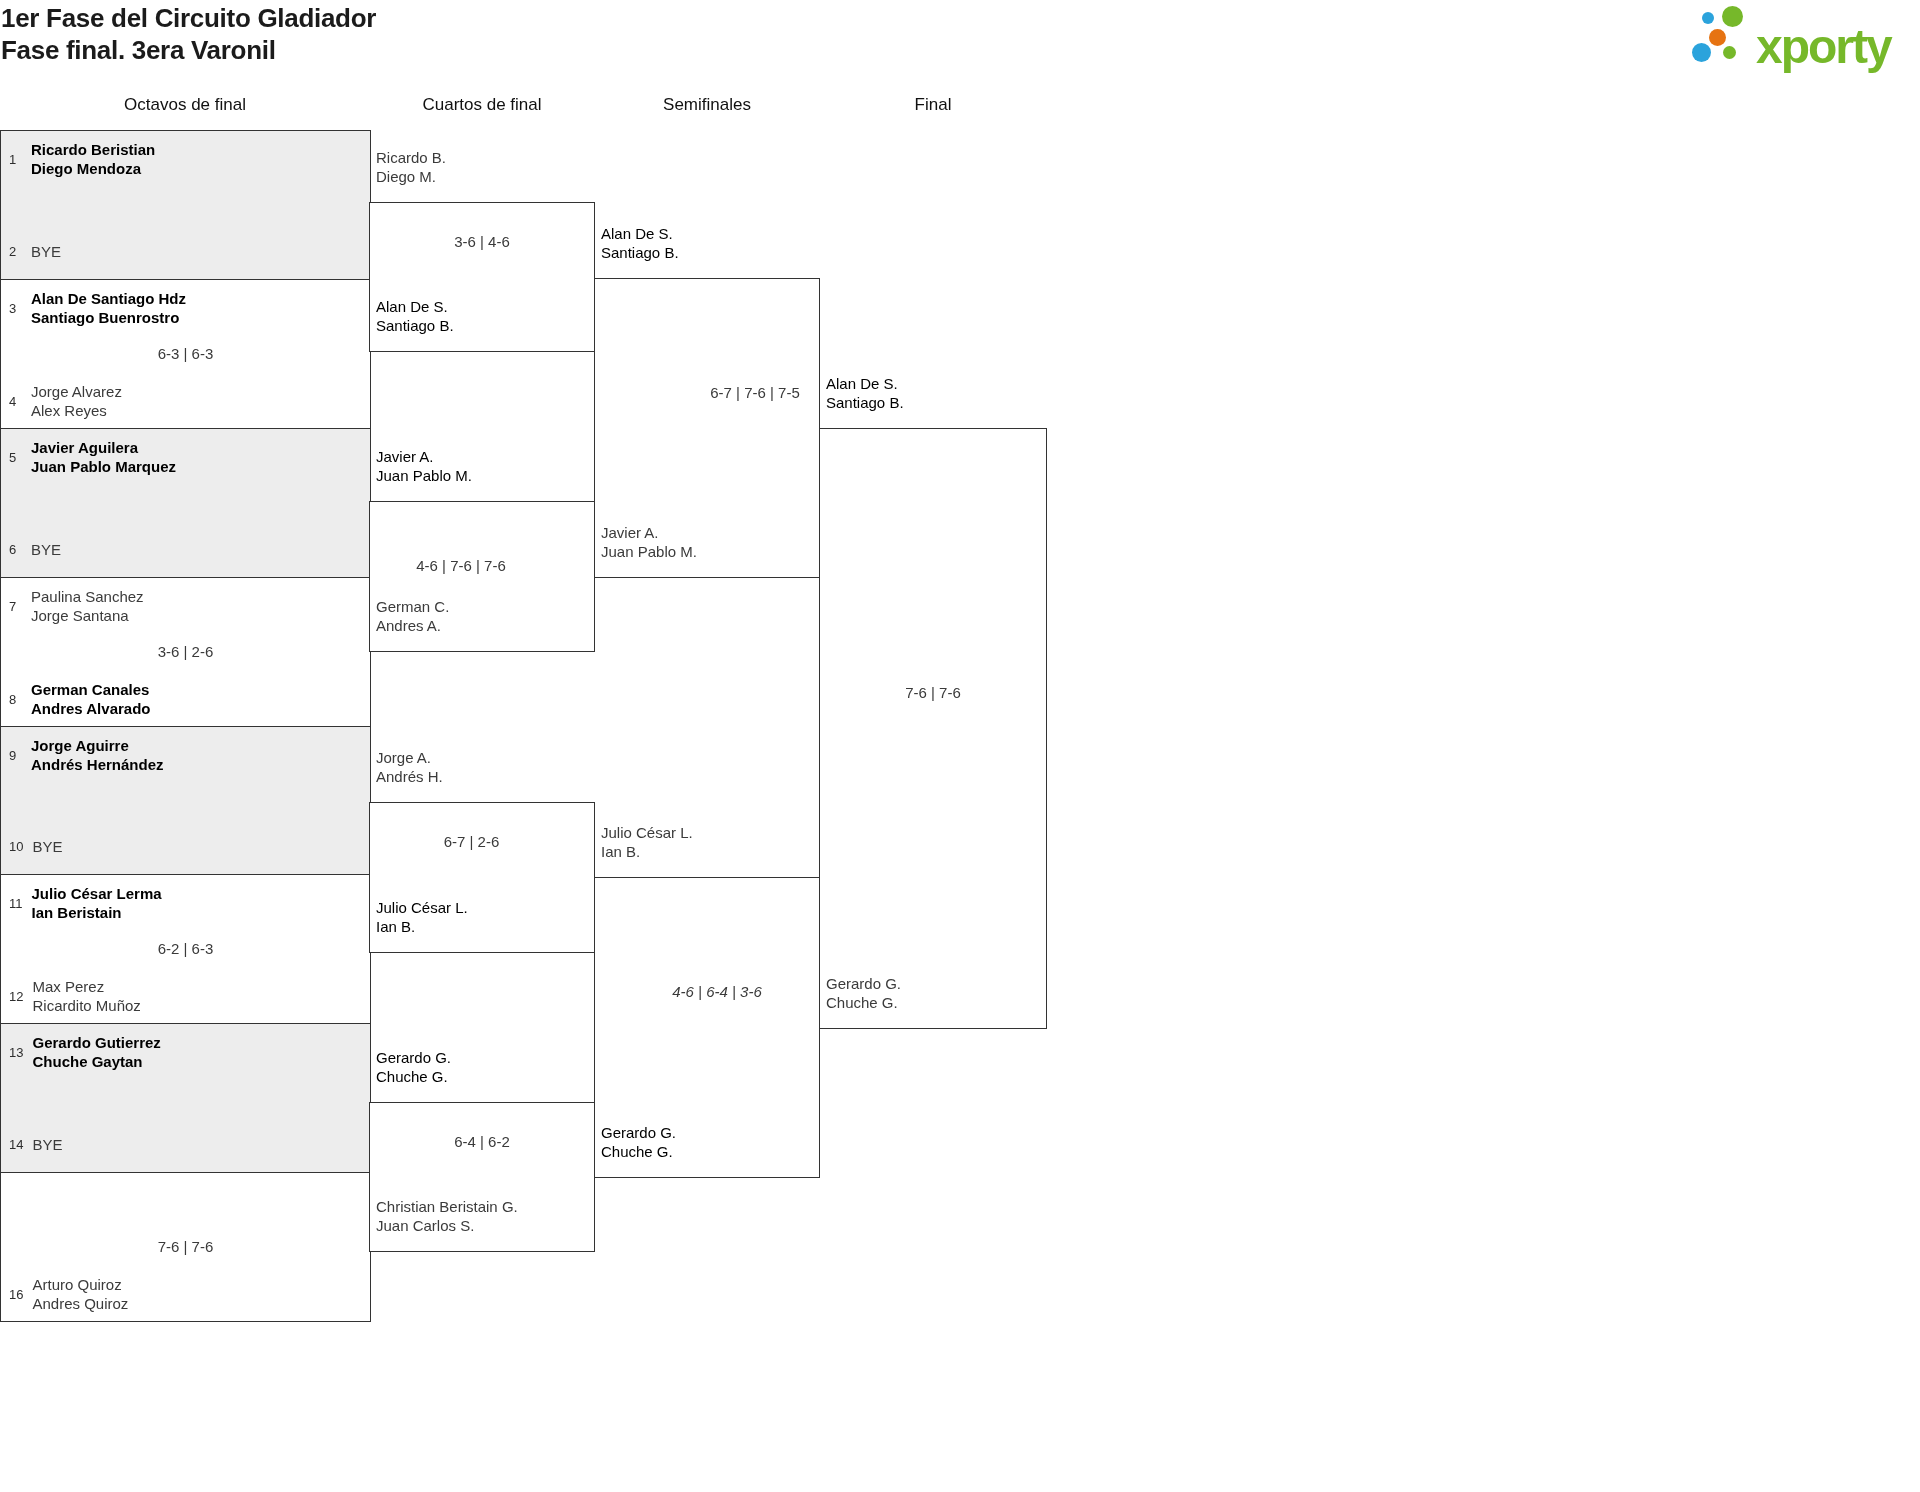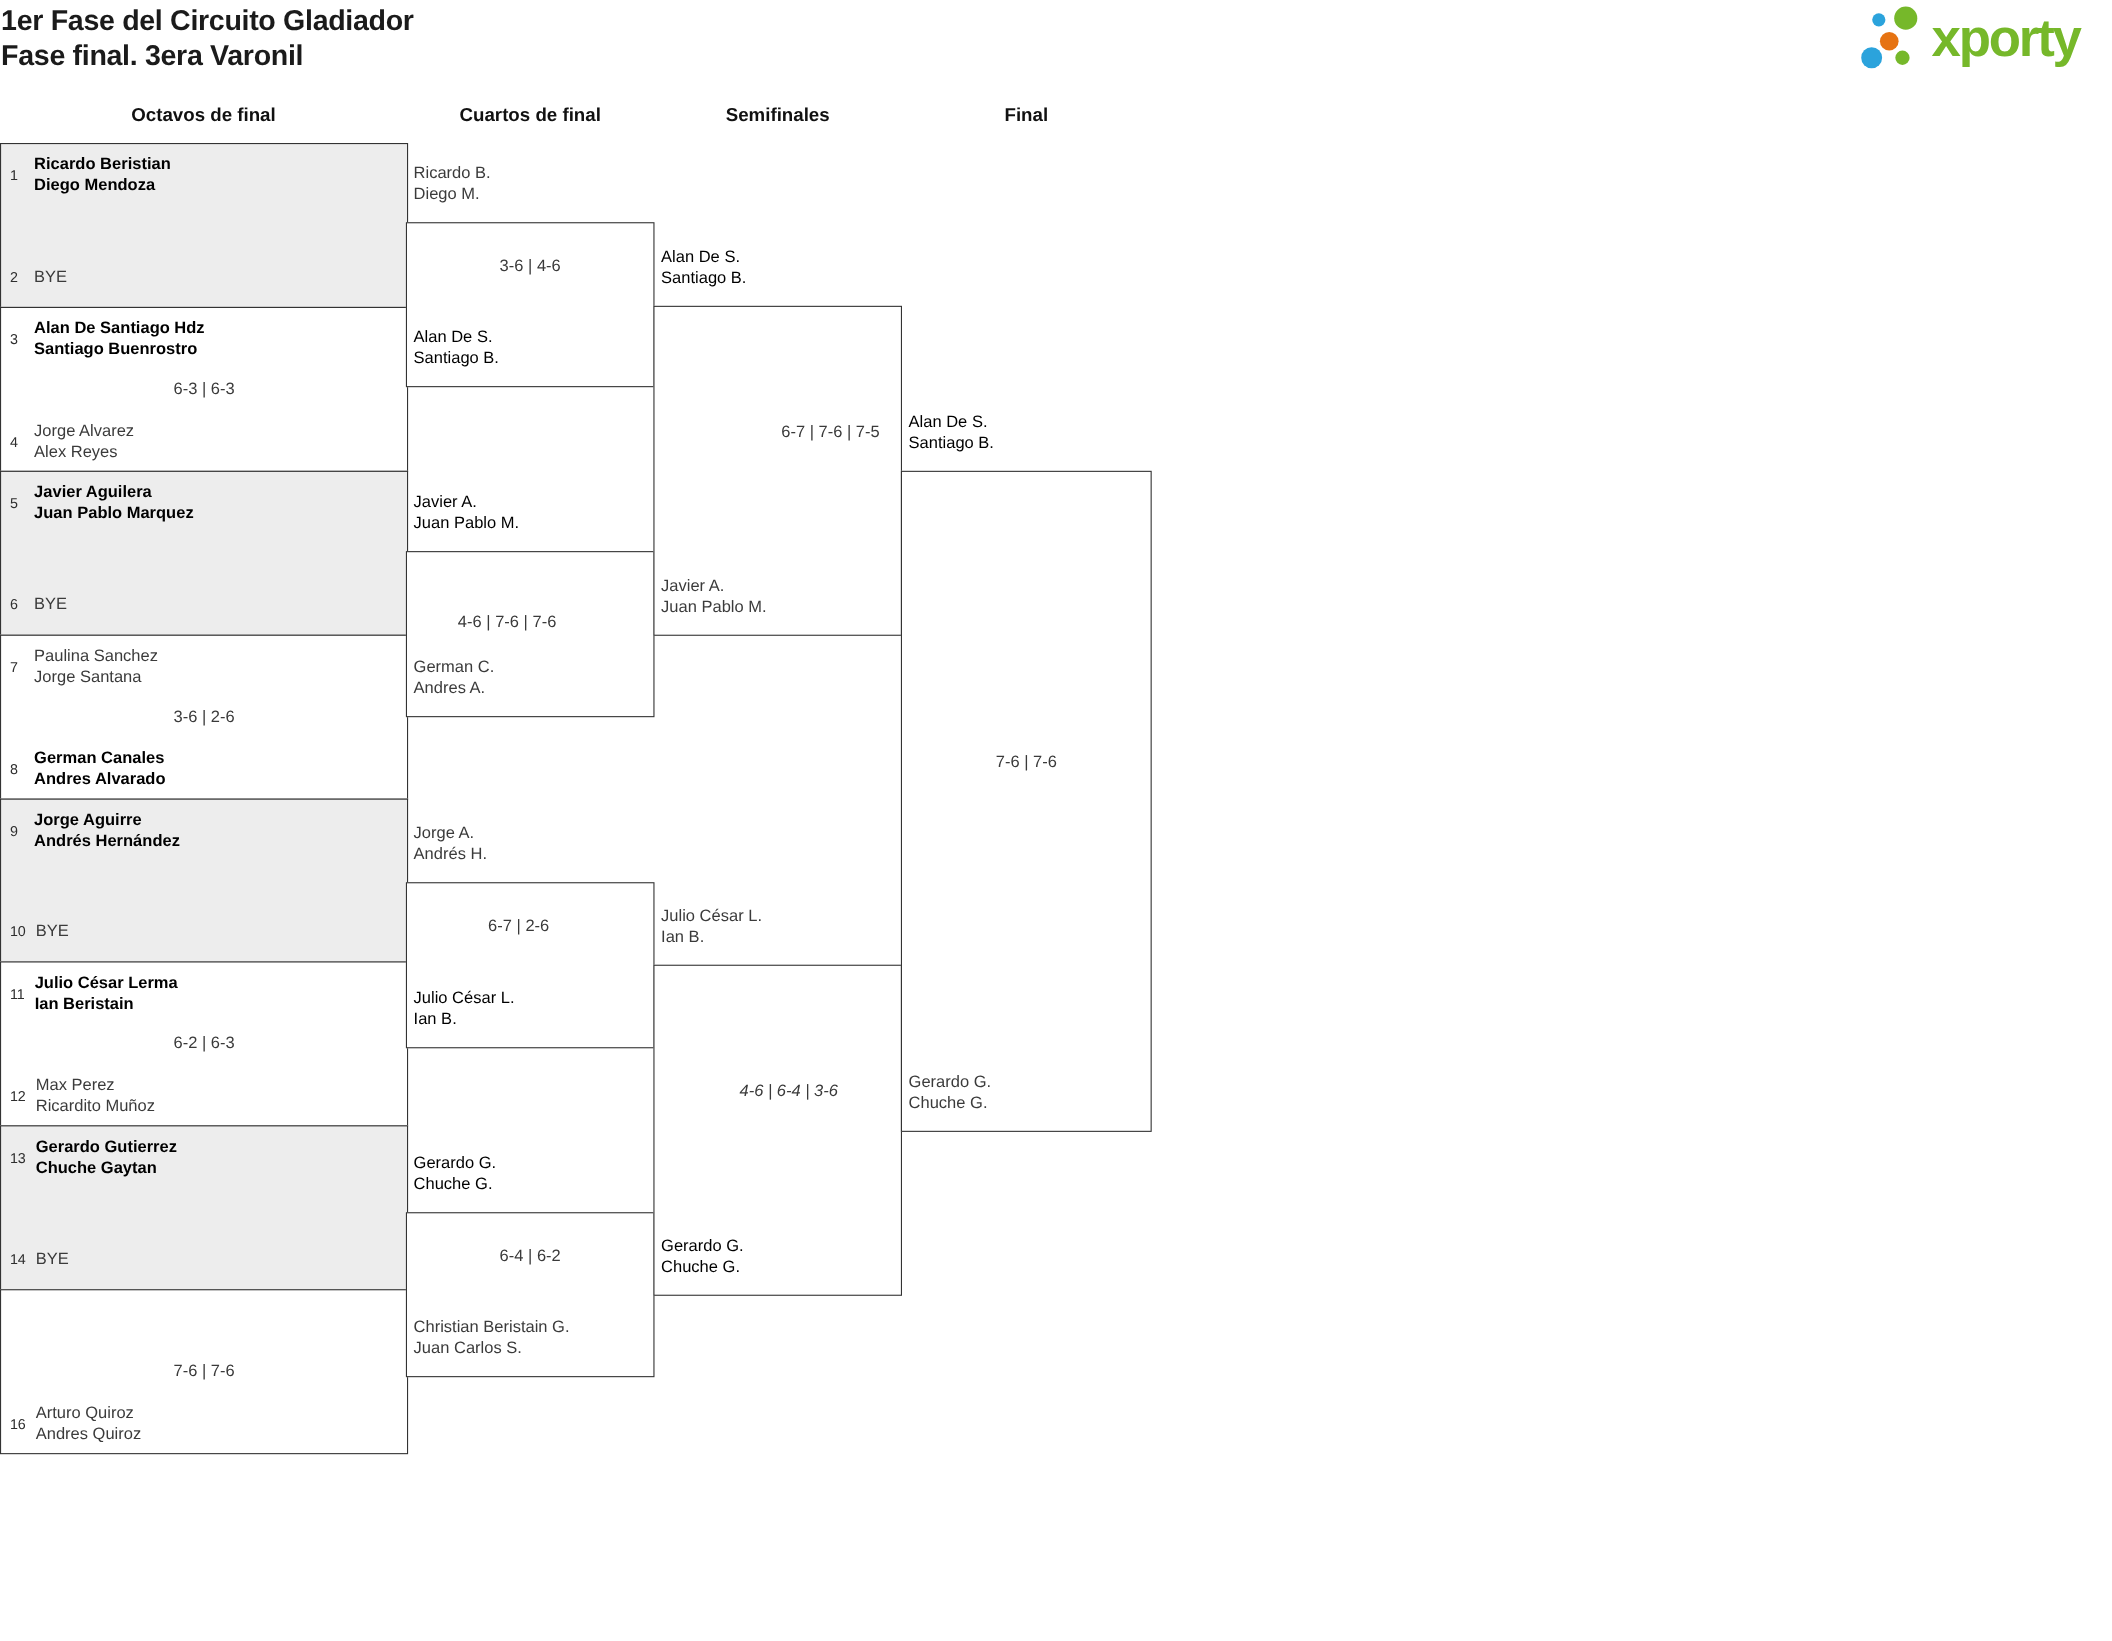--- a/index.html
+++ b/index.html
@@ -11,40 +11,40 @@
     --winner:#000000;
     --loser:#3b3b3b;
   }
   html,body{margin:0;padding:0;}
   body{
     width:1920px;height:1492px;position:relative;overflow:hidden;
     background:#ffffff;color:#1b1b1b;
     font-family:"Liberation Sans",sans-serif;
   }
   .title-block{position:absolute;left:1px;top:2px;font-size:26px;line-height:32px;font-weight:600;color:#1b1b1b;letter-spacing:-0.3px;}
-  .hdr{position:absolute;top:95px;width:300px;text-align:center;font-size:17px;font-weight:700;color:#111;}
+  .hdr{position:absolute;top:95px;width:300px;text-align:center;font-size:17px;font-weight:400;color:#111;}
   #bracket{position:absolute;left:0;top:0;right:0;bottom:0;}
   .box{position:absolute;box-sizing:border-box;border:1px solid var(--border);background:#fff;}
   .box.shaded{background:var(--shaded);}
   .slot{position:absolute;left:8px;right:6px;display:flex;align-items:center;gap:9px;}
   .slot.top{top:9px;}
   .slot.bot{bottom:8px;}
   .slot.bye{bottom:18px;}
   .seed{font-size:13px;color:#2e2e2e;min-width:13px;flex:none;}
   .names{font-size:15px;line-height:19px;color:var(--loser);}
   .names.w{font-weight:700;color:var(--winner);}
   .score{position:absolute;font-size:15px;line-height:18px;color:#3a3a3a;text-align:center;}
   .score.mid{left:0;right:0;top:50%;transform:translateY(-50%);}
   .rlabel{position:absolute;font-size:15px;line-height:19px;color:var(--loser);}
   .rlabel.w{font-weight:400;color:var(--winner);}
   .dot{position:absolute;border-radius:50%;}
   .dot.green{background:var(--green);}
   .dot.blue{background:var(--blue);}
   .dot.orange{background:var(--orange);}
-  .logo-text{position:absolute;left:1756px;top:3px;font-size:48px;line-height:66px;font-weight:700;color:var(--green);letter-spacing:-2px;}
+  .logo-text{position:absolute;left:1756px;top:14px;font-size:48px;line-height:66px;font-weight:700;color:var(--green);letter-spacing:-2px;}
 </style>
 </head>
 <body>
 
 <div class="title-block">
   <div>1er Fase del Circuito Gladiador</div>
   <div>Fase final. 3era Varonil</div>
 </div>
 
 <div>

